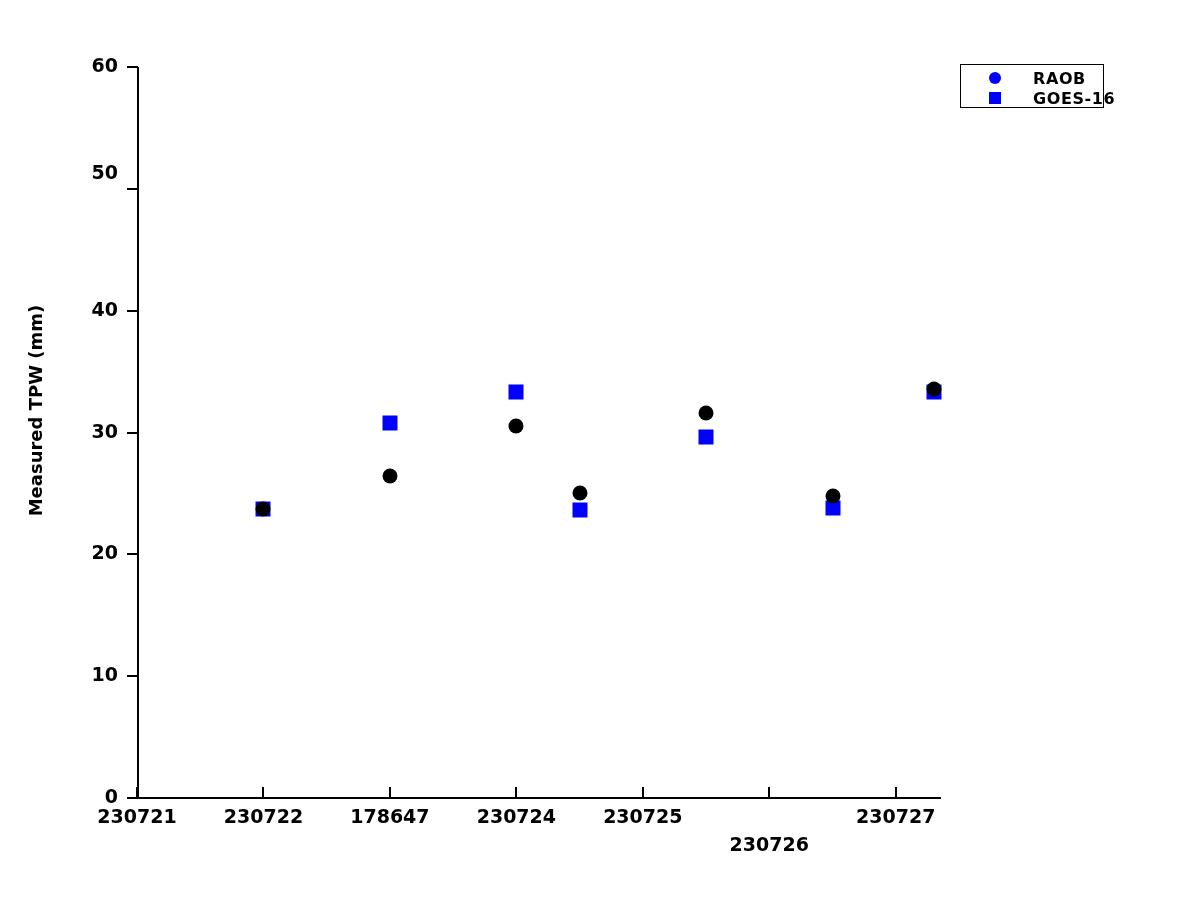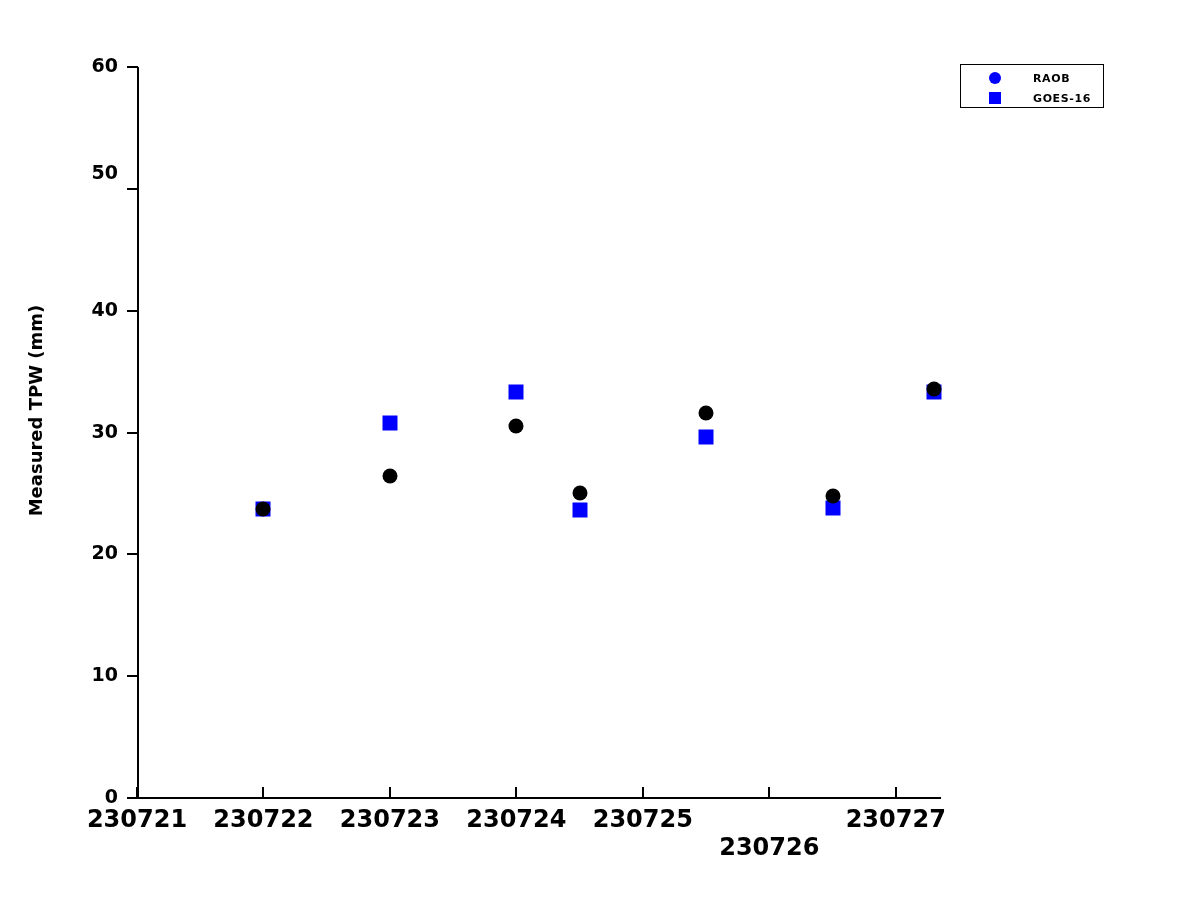--- a/index.html
+++ b/index.html
@@ -78,21 +78,21 @@
   .xtick {
     position: absolute;
     top: 787px;
     width: 2px;
     height: 11px;
     background: #000000;
   }
   .xtick-label {
     position: absolute;
     top: 805px;
-    font-size: 24px;
+    font-size: 19px;
     font-weight: bold;
     white-space: nowrap;
     transform: translateX(-50%);
     font-family: "DejaVu Sans", sans-serif;
   }
 
   
   #ylabel {
     position: absolute;
     left: -175px;
@@ -155,21 +155,21 @@
     transform: translateY(-50%);
     width: 12px;
     height: 12px;
   }
   .legend-marker.circle { border-radius: 50%; }
   .legend-label {
     position: absolute;
     left: 72px;
     top: 50%;
     transform: translateY(-50%);
-    font-size: 11px;
+    font-size: 16px;
     font-weight: bold;
     letter-spacing: 0.6px;
     white-space: nowrap;
     font-family: "DejaVu Sans", sans-serif;
   }
 </style>
 </head>
 <body>
 
 <div id="figure">
@@ -193,21 +193,21 @@
       <div class="ytick-label" style="top: 161px; text-align: right;">50</div>
       <div class="ytick" style="top: 66px;"></div>
       <div class="ytick-label" style="top: 54px;">60</div>
     </div>
   <div id="xtick-container">
       <div class="xtick" style="left: 136px;"></div>
       <div class="xtick-label" style="left: 137px;">230721</div>
       <div class="xtick" style="left: 262.457px;"></div>
       <div class="xtick-label" style="left: 263.457px;">230722</div>
       <div class="xtick" style="left: 388.913px;"></div>
-      <div class="xtick-label" style="left: 389.913px;">230723</div>
+      <div class="xtick-label" style="left: 389.913px;">178647</div>
       <div class="xtick" style="left: 515.37px;"></div>
       <div class="xtick-label" style="left: 516.37px;">230724</div>
       <div class="xtick" style="left: 641.827px;"></div>
       <div class="xtick-label" style="left: 642.827px;">230725</div>
       <div class="xtick" style="left: 768.283px;"></div>
       <div class="xtick-label" style="left: 769.283px; margin-top: 28px;">230726</div>
       <div class="xtick" style="left: 894.74px;"></div>
       <div class="xtick-label" style="left: 895.74px;">230727</div>
     </div>
 

